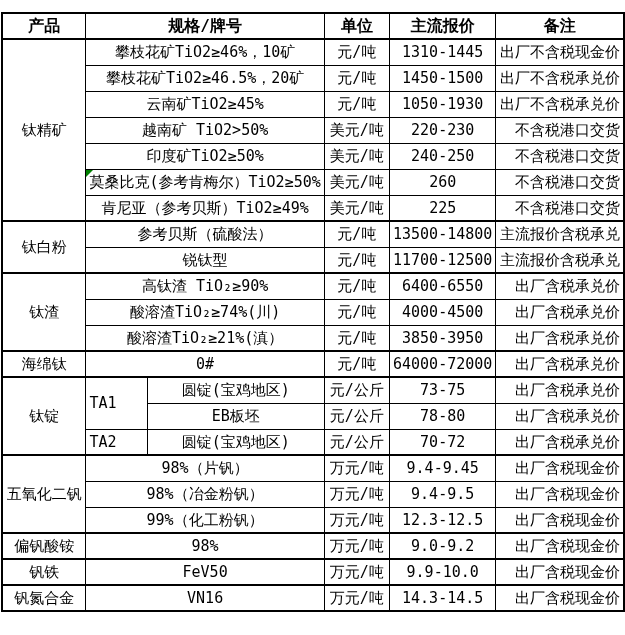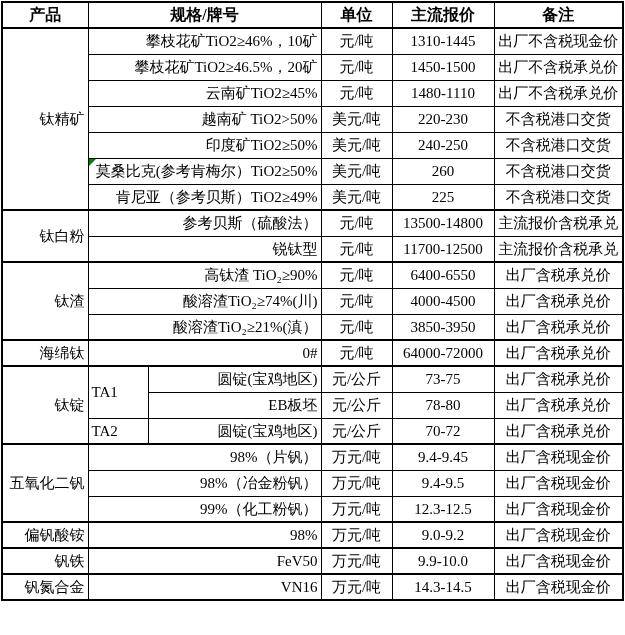--- a/index.html
+++ b/index.html
@@ -12,48 +12,47 @@
     color: #000000;
   }
   .sheet {
     width: 625px;
     height: 635px;
     overflow: hidden;
   }
   table.price-table {
     border-collapse: collapse;
     table-layout: fixed;
-    margin: 1px 0 0 1px;
+    margin: 12px 0 0 1px;
     border: 2px solid #000000;
-    font-family: Liberation Serif, serif;
   }
   table.price-table td,
   table.price-table th {
     border: 1px solid #000000;
     padding: 0 3px;
     font-size: 15px;
     line-height: 1.1;
     overflow: hidden;
     white-space: nowrap;
     vertical-align: middle;
   }
   table.price-table thead th {
     font-weight: bold;
     font-size: 16px;
     text-align: center;
     border-bottom: 2px solid #000000;
   }
   tr { height: 26px; }
   tr.group-start > td { border-top: 2px solid #000000; }
-  td.col-product { text-align: right; padding: 0 2px; }
+  td.col-product { text-align: center; padding: 0 2px; }
   td.col-ta      { text-align: left; padding-left: 4px; }
-  td.col-spec    { text-align: right; padding-left: 3px; }
+  td.col-spec    { text-align: center; padding-left: 3px; }
   td.col-unit    { text-align: center; padding-left: 5px; }
   td.col-price   { text-align: center; padding-left: 5px; }
-  td.col-note    { text-align: center; padding-left: 4px; }
+  td.col-note    { text-align: right; padding-left: 4px; }
   td.rel { position: relative; }
   .err-tri {
     position: absolute;
     top: 0;
     left: 0;
     width: 0;
     height: 0;
     border-top: 7px solid #008000;
     border-right: 7px solid transparent;
     display: block;
@@ -91,21 +90,21 @@
     </tr>
     <tr>
       <td class="col-spec" colspan="2">攀枝花矿TiO2≥46.5%，20矿</td>
       <td class="col-unit">元/吨</td>
       <td class="col-price">1450-1500</td>
       <td class="col-note">出厂不含税承兑价</td>
     </tr>
     <tr>
       <td class="col-spec" colspan="2">云南矿TiO2≥45%</td>
       <td class="col-unit">元/吨</td>
-      <td class="col-price">1480-1110</td>
+      <td class="col-price">1050-1930</td>
       <td class="col-note">出厂不含税承兑价</td>
     </tr>
     <tr>
       <td class="col-spec" colspan="2">越南矿 TiO2&gt;50%</td>
       <td class="col-unit">美元/吨</td>
       <td class="col-price">220-230</td>
       <td class="col-note">不含税港口交货</td>
     </tr>
     <tr>
       <td class="col-spec" colspan="2">印度矿TiO2≥50%</td>

